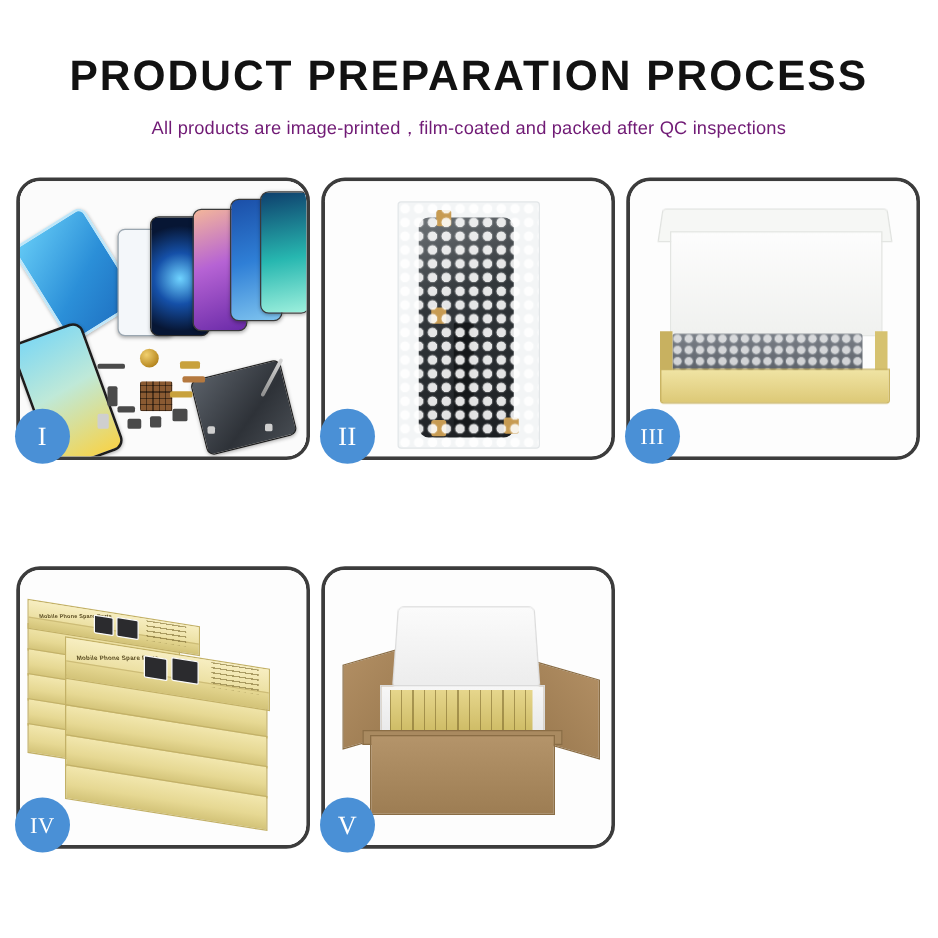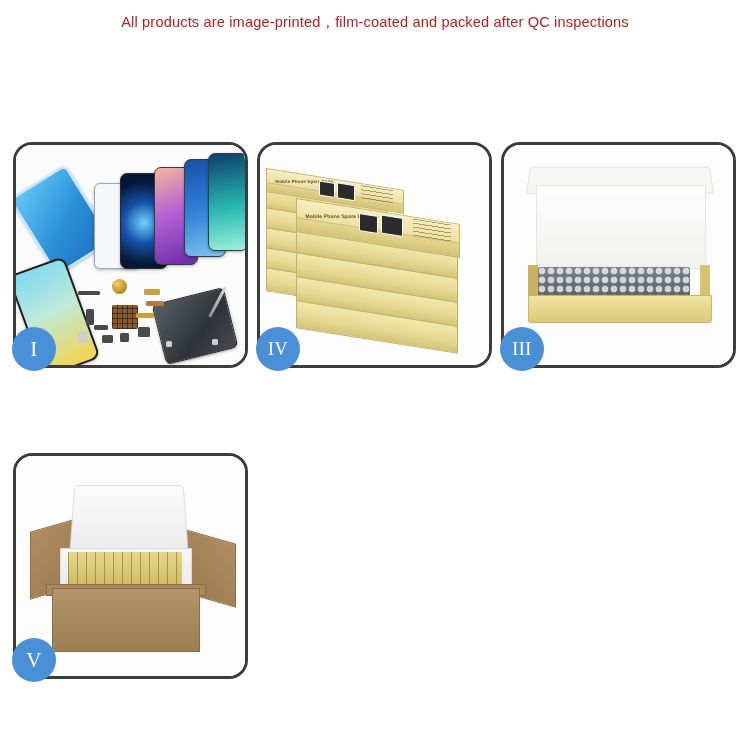--- a/index.html
+++ b/index.html
@@ -33,21 +33,21 @@
     color: #121212;
     line-height: 1.05;
     white-space: nowrap;
   }
   .subtitle {
     margin: 0;
     padding-top: 13px;
     font-family: "Liberation Sans", sans-serif;
     font-size: 14.6px;
     font-weight: 400;
-    color: #b91c1c;
+    color: #701a75;
     letter-spacing: .15px;
     white-space: nowrap;
   }
 
   
   .grid {
     position: absolute;
     top: 142px;
     left: 13px;
     width: 724px;
@@ -407,20 +407,21 @@
     position: absolute;
     width: 16px; height: 20px;
     background: #a2865d;
     border: 1px solid #8b7149;
   }
 </style>
 </head>
 <body>
 
 <div class="header">
+  <h1 class="title">PRODUCT PREPARATION PROCESS</h1>
   <p class="subtitle">All products are image-printed，film-coated and packed after QC inspections</p>
 </div>
 
 <div class="grid">
 
   <div class="panel">
     <div class="panel-inner">
       <div class="art">
         <div class="p1-bg"></div>
         <div class="ph ph-a"></div>
@@ -444,74 +445,90 @@
         <div class="chip gold" style="left:120px; top:168px; width:18px; height:5px;"></div>
         <div class="chip" style="left:122px; top:182px; width:12px; height:10px;"></div>
         <div class="chip pale" style="left:150px; top:196px; width:6px; height:6px;"></div>
         <div class="chip pale" style="left:196px; top:194px; width:6px; height:6px;"></div>
         <div class="tool" style="left:200px; top:140px;"></div>
       </div>
     </div>
     <div class="badge">I</div>
   </div>
 
-
   <div class="panel">
     <div class="panel-inner">
-      <div class="art stack">
-
-        <div class="sbox" style="left:6px; top:52px; width:120px; height:20px; transform:skewY(9deg);"></div>
-        <div class="sbox" style="left:6px; top:72px; width:120px; height:20px; transform:skewY(9deg);"></div>
-        <div class="sbox" style="left:6px; top:92px; width:120px; height:20px; transform:skewY(9deg);"></div>
-        <div class="sbox" style="left:6px; top:112px; width:120px; height:20px; transform:skewY(9deg);"></div>
-        <div class="sbox" style="left:6px; top:132px; width:120px; height:22px; transform:skewY(9deg);"></div>
-
-        <div class="sbox" style="left:6px; top:34px; width:136px; height:22px; transform:skewY(9deg);">
-          <div class="lid"></div>
-          <div class="lbl" style="left:8px; top:4px; transform:rotate(-9deg);">Mobile Phone Spare Parts</div>
-          <div class="lbl-win" style="left:52px; top:3px; width:14px; height:13px;"></div>
-          <div class="lbl-win" style="left:70px; top:2px; width:16px; height:14px;"></div>
-          <div class="lbl-lines" style="left:94px; top:1px; width:32px; height:16px;"></div>
-        </div>
-
-        <div class="sbox" style="left:36px; top:96px; width:160px; height:24px; transform:skewY(9deg);"></div>
-        <div class="sbox" style="left:36px; top:120px; width:160px; height:24px; transform:skewY(9deg);"></div>
-        <div class="sbox" style="left:36px; top:144px; width:160px; height:24px; transform:skewY(9deg);"></div>
-        <div class="sbox" style="left:36px; top:168px; width:160px; height:26px; transform:skewY(9deg);"></div>
-
-        <div class="sbox" style="left:36px; top:66px; width:162px; height:32px; transform:skewY(9deg);">
-          <div class="lid" style="height:18px;"></div>
-          <div class="lbl" style="left:8px; top:7px; transform:rotate(-9deg); font-size:5px;">Mobile Phone Spare Parts</div>
-          <div class="lbl-win" style="left:62px; top:4px; width:17px; height:16px;"></div>
-          <div class="lbl-win" style="left:84px; top:2px; width:20px; height:17px;"></div>
-          <div class="lbl-lines" style="left:116px; top:1px; width:38px; height:20px;"></div>
+      <div class="art">
+        <div class="p2-bag">
+          <div class="p2-screen"></div>
+          <div class="p2-flex"></div>
+          <div class="p2-tape" style="left:30px; top:6px;"></div>
+          <div class="p2-tape" style="left:26px; top:84px;"></div>
+          <div class="p2-tape" style="left:26px; top:174px;"></div>
+          <div class="p2-tape" style="left:84px; top:172px;"></div>
+          <div class="bubbles"></div>
         </div>
       </div>
     </div>
-    <div class="badge wide">IV</div>
+    <div class="badge">II</div>
   </div>
 
   <div class="panel">
     <div class="panel-inner">
       <div class="art">
         <div class="p3-lidback"></div>
         <div class="p3-foam"></div>
         <div class="p3-bubblebed">
           <div class="bubbles alt"></div>
         </div>
         <div class="p3-boxleft"></div>
         <div class="p3-boxright"></div>
         <div class="p3-boxfront"></div>
       </div>
     </div>
     <div class="badge wide">III</div>
   </div>
 
   <div class="panel">
     <div class="panel-inner">
+      <div class="art stack">
+
+        <div class="sbox" style="left:6px; top:52px; width:120px; height:20px; transform:skewY(9deg);"></div>
+        <div class="sbox" style="left:6px; top:72px; width:120px; height:20px; transform:skewY(9deg);"></div>
+        <div class="sbox" style="left:6px; top:92px; width:120px; height:20px; transform:skewY(9deg);"></div>
+        <div class="sbox" style="left:6px; top:112px; width:120px; height:20px; transform:skewY(9deg);"></div>
+        <div class="sbox" style="left:6px; top:132px; width:120px; height:22px; transform:skewY(9deg);"></div>
+
+        <div class="sbox" style="left:6px; top:34px; width:136px; height:22px; transform:skewY(9deg);">
+          <div class="lid"></div>
+          <div class="lbl" style="left:8px; top:4px; transform:rotate(-9deg);">Mobile Phone Spare Parts</div>
+          <div class="lbl-win" style="left:52px; top:3px; width:14px; height:13px;"></div>
+          <div class="lbl-win" style="left:70px; top:2px; width:16px; height:14px;"></div>
+          <div class="lbl-lines" style="left:94px; top:1px; width:32px; height:16px;"></div>
+        </div>
+
+        <div class="sbox" style="left:36px; top:96px; width:160px; height:24px; transform:skewY(9deg);"></div>
+        <div class="sbox" style="left:36px; top:120px; width:160px; height:24px; transform:skewY(9deg);"></div>
+        <div class="sbox" style="left:36px; top:144px; width:160px; height:24px; transform:skewY(9deg);"></div>
+        <div class="sbox" style="left:36px; top:168px; width:160px; height:26px; transform:skewY(9deg);"></div>
+
+        <div class="sbox" style="left:36px; top:66px; width:162px; height:32px; transform:skewY(9deg);">
+          <div class="lid" style="height:18px;"></div>
+          <div class="lbl" style="left:8px; top:7px; transform:rotate(-9deg); font-size:5px;">Mobile Phone Spare Parts</div>
+          <div class="lbl-win" style="left:62px; top:4px; width:17px; height:16px;"></div>
+          <div class="lbl-win" style="left:84px; top:2px; width:20px; height:17px;"></div>
+          <div class="lbl-lines" style="left:116px; top:1px; width:38px; height:20px;"></div>
+        </div>
+      </div>
+    </div>
+    <div class="badge wide">IV</div>
+  </div>
+
+  <div class="panel">
+    <div class="panel-inner">
       <div class="art">
         <div class="p5-flapL"></div>
         <div class="p5-flapR"></div>
         <div class="p5-foamlid"></div>
         <div class="p5-foambody"></div>
         <div class="p5-content"></div>
         <div class="p5-rim"></div>
         <div class="p5-cartonfront"></div>
       </div>
     </div>

